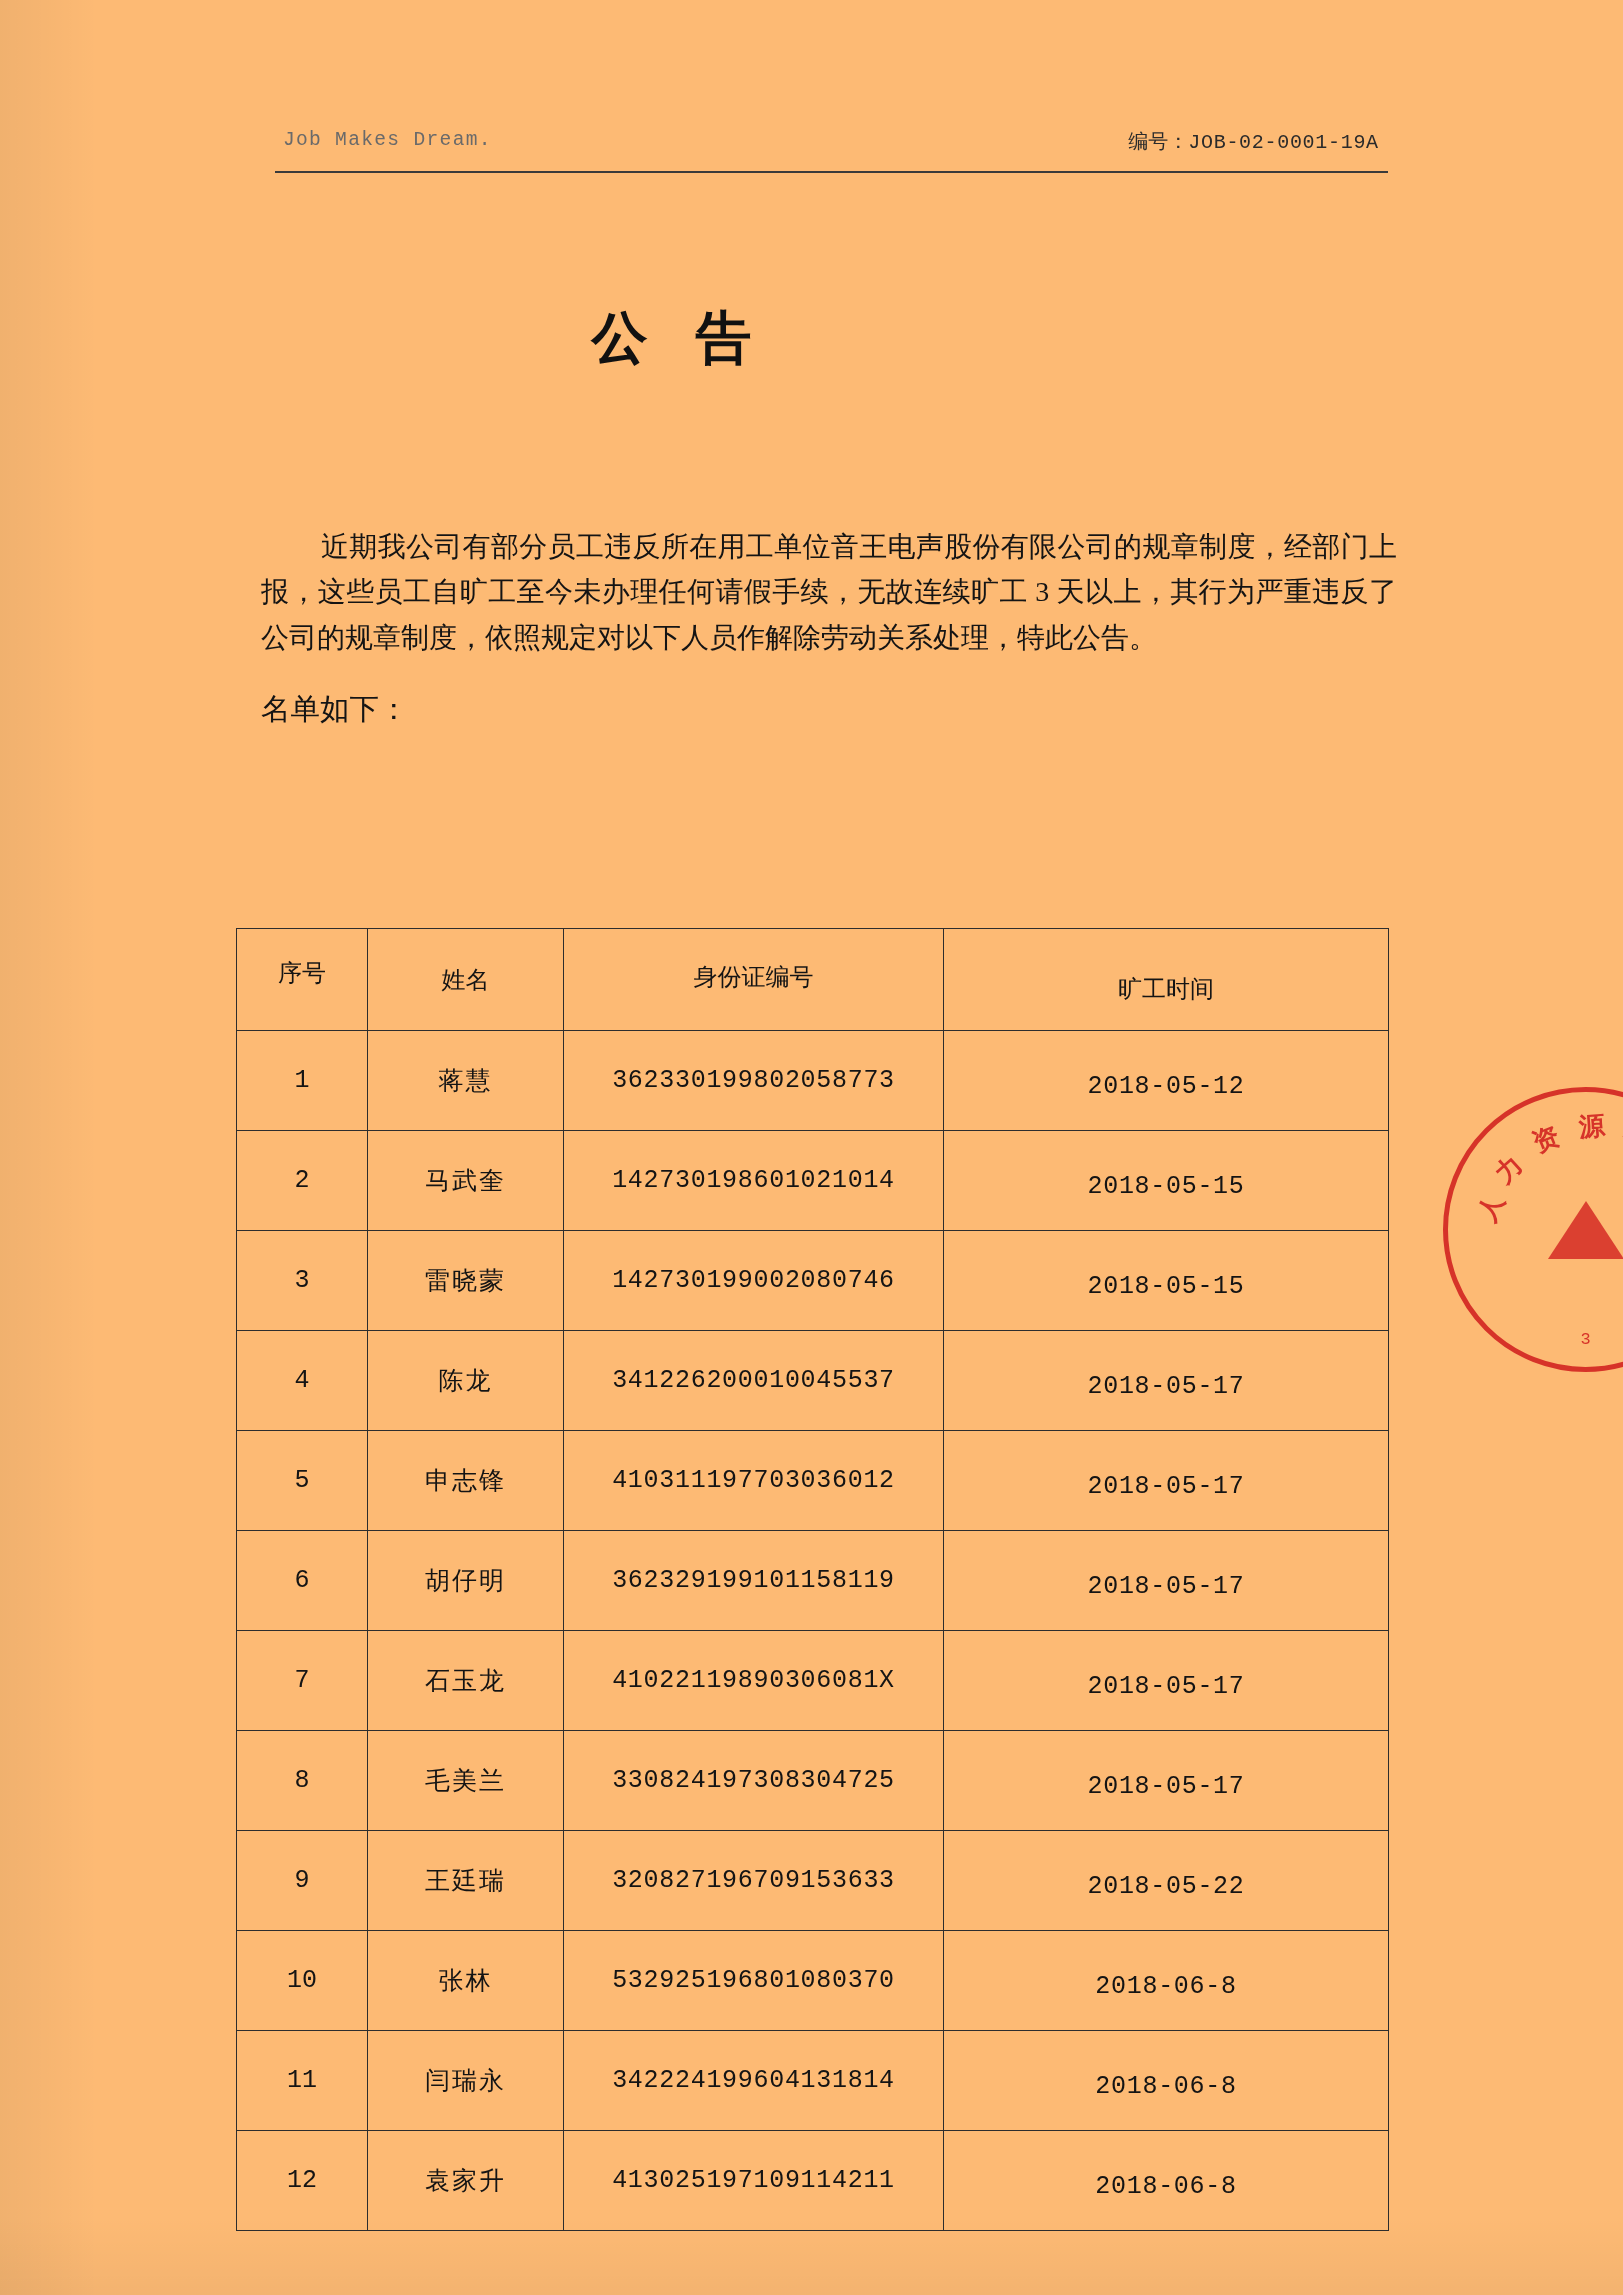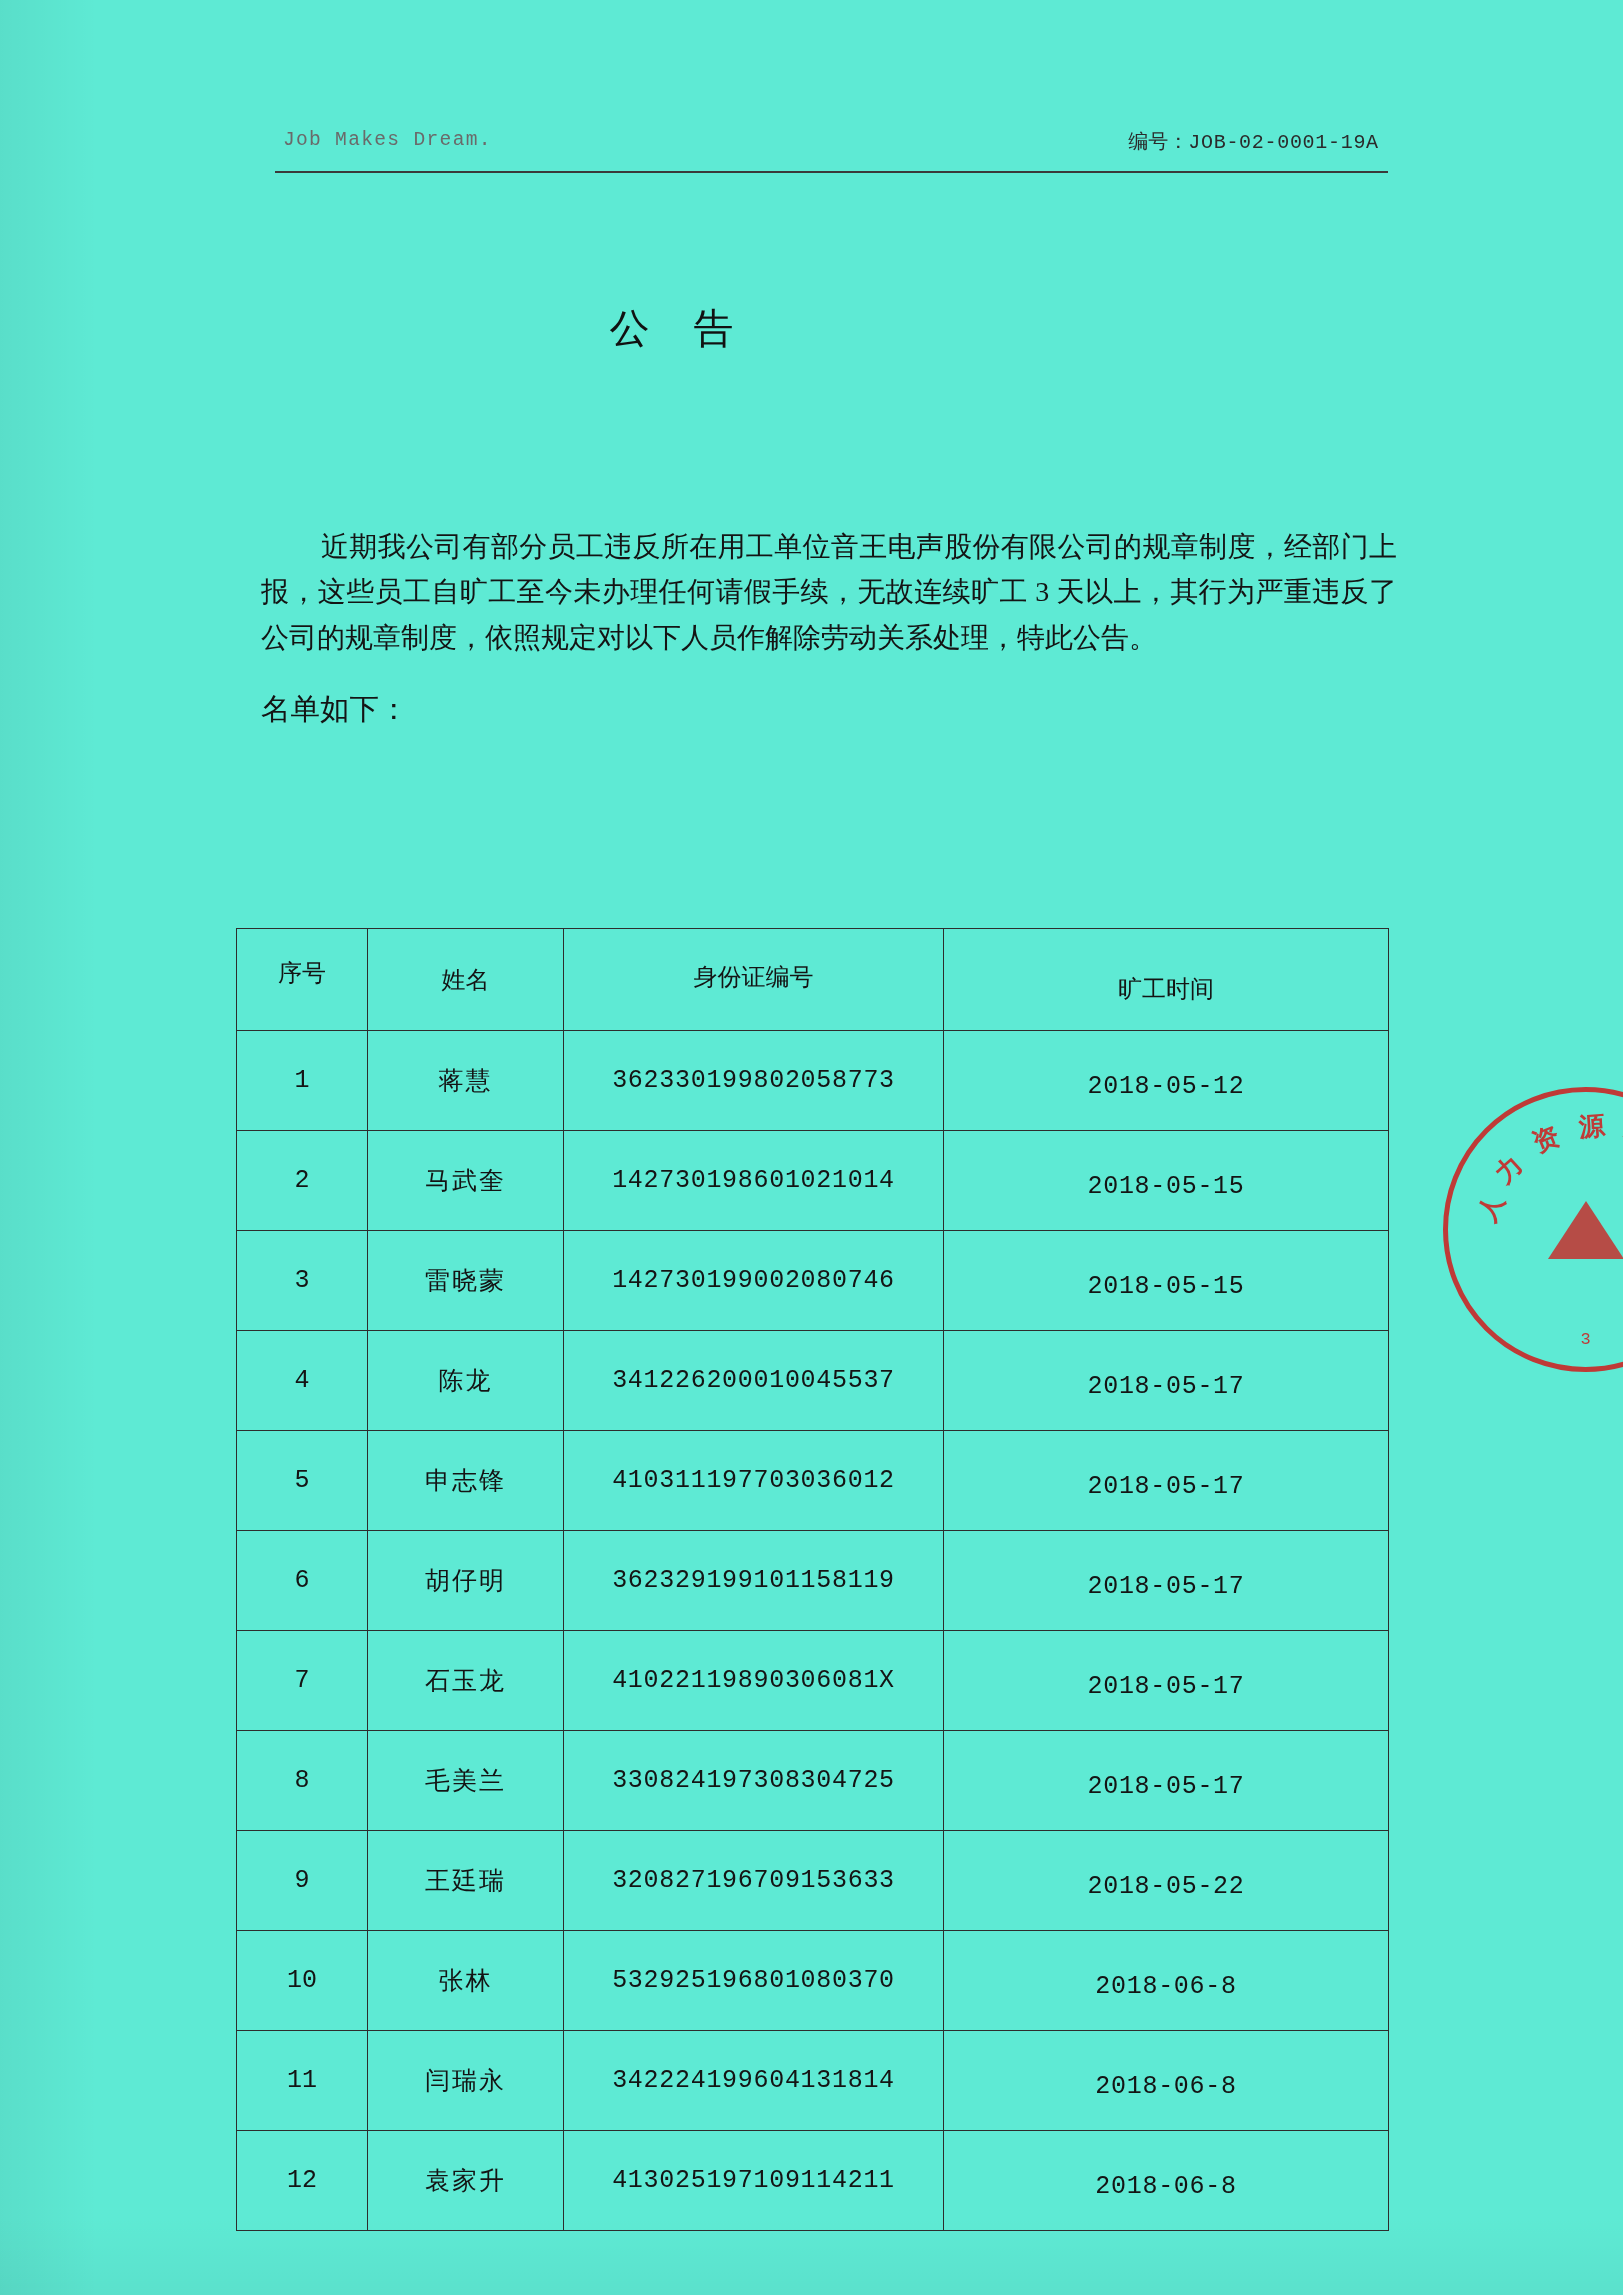--- a/index.html
+++ b/index.html
@@ -8,21 +8,21 @@
     background: #ffffff;
   }
   body {
     font-family: "Liberation Serif", "DejaVu Serif", serif;
     color: #1a1a1a;
   }
   .page {
     position: relative;
     width: 1623px;
     height: 2295px;
-    background: #5eead4;
+    background: #fdba74;
     overflow: hidden;
   }
   
   .header {
     position: absolute;
     left: 275px;
     top: 124px;
     width: 1113px;
     height: 59px;
   }
@@ -57,22 +57,22 @@
     height: 0;
     border-top: 2px solid #3a3a3a;
   }
   
   .doc-title {
     position: absolute;
     left: 0;
     top: 301px;
     width: 1343px;
     text-align: center;
-    font-size: 40px;
-    font-weight: normal;
+    font-size: 56px;
+    font-weight: bold;
     letter-spacing: 17px;
     text-indent: 17px;
     color: #111;
   }
   
   .body-block {
     position: absolute;
     left: 261px;
     top: 524px;
     width: 1136px;

